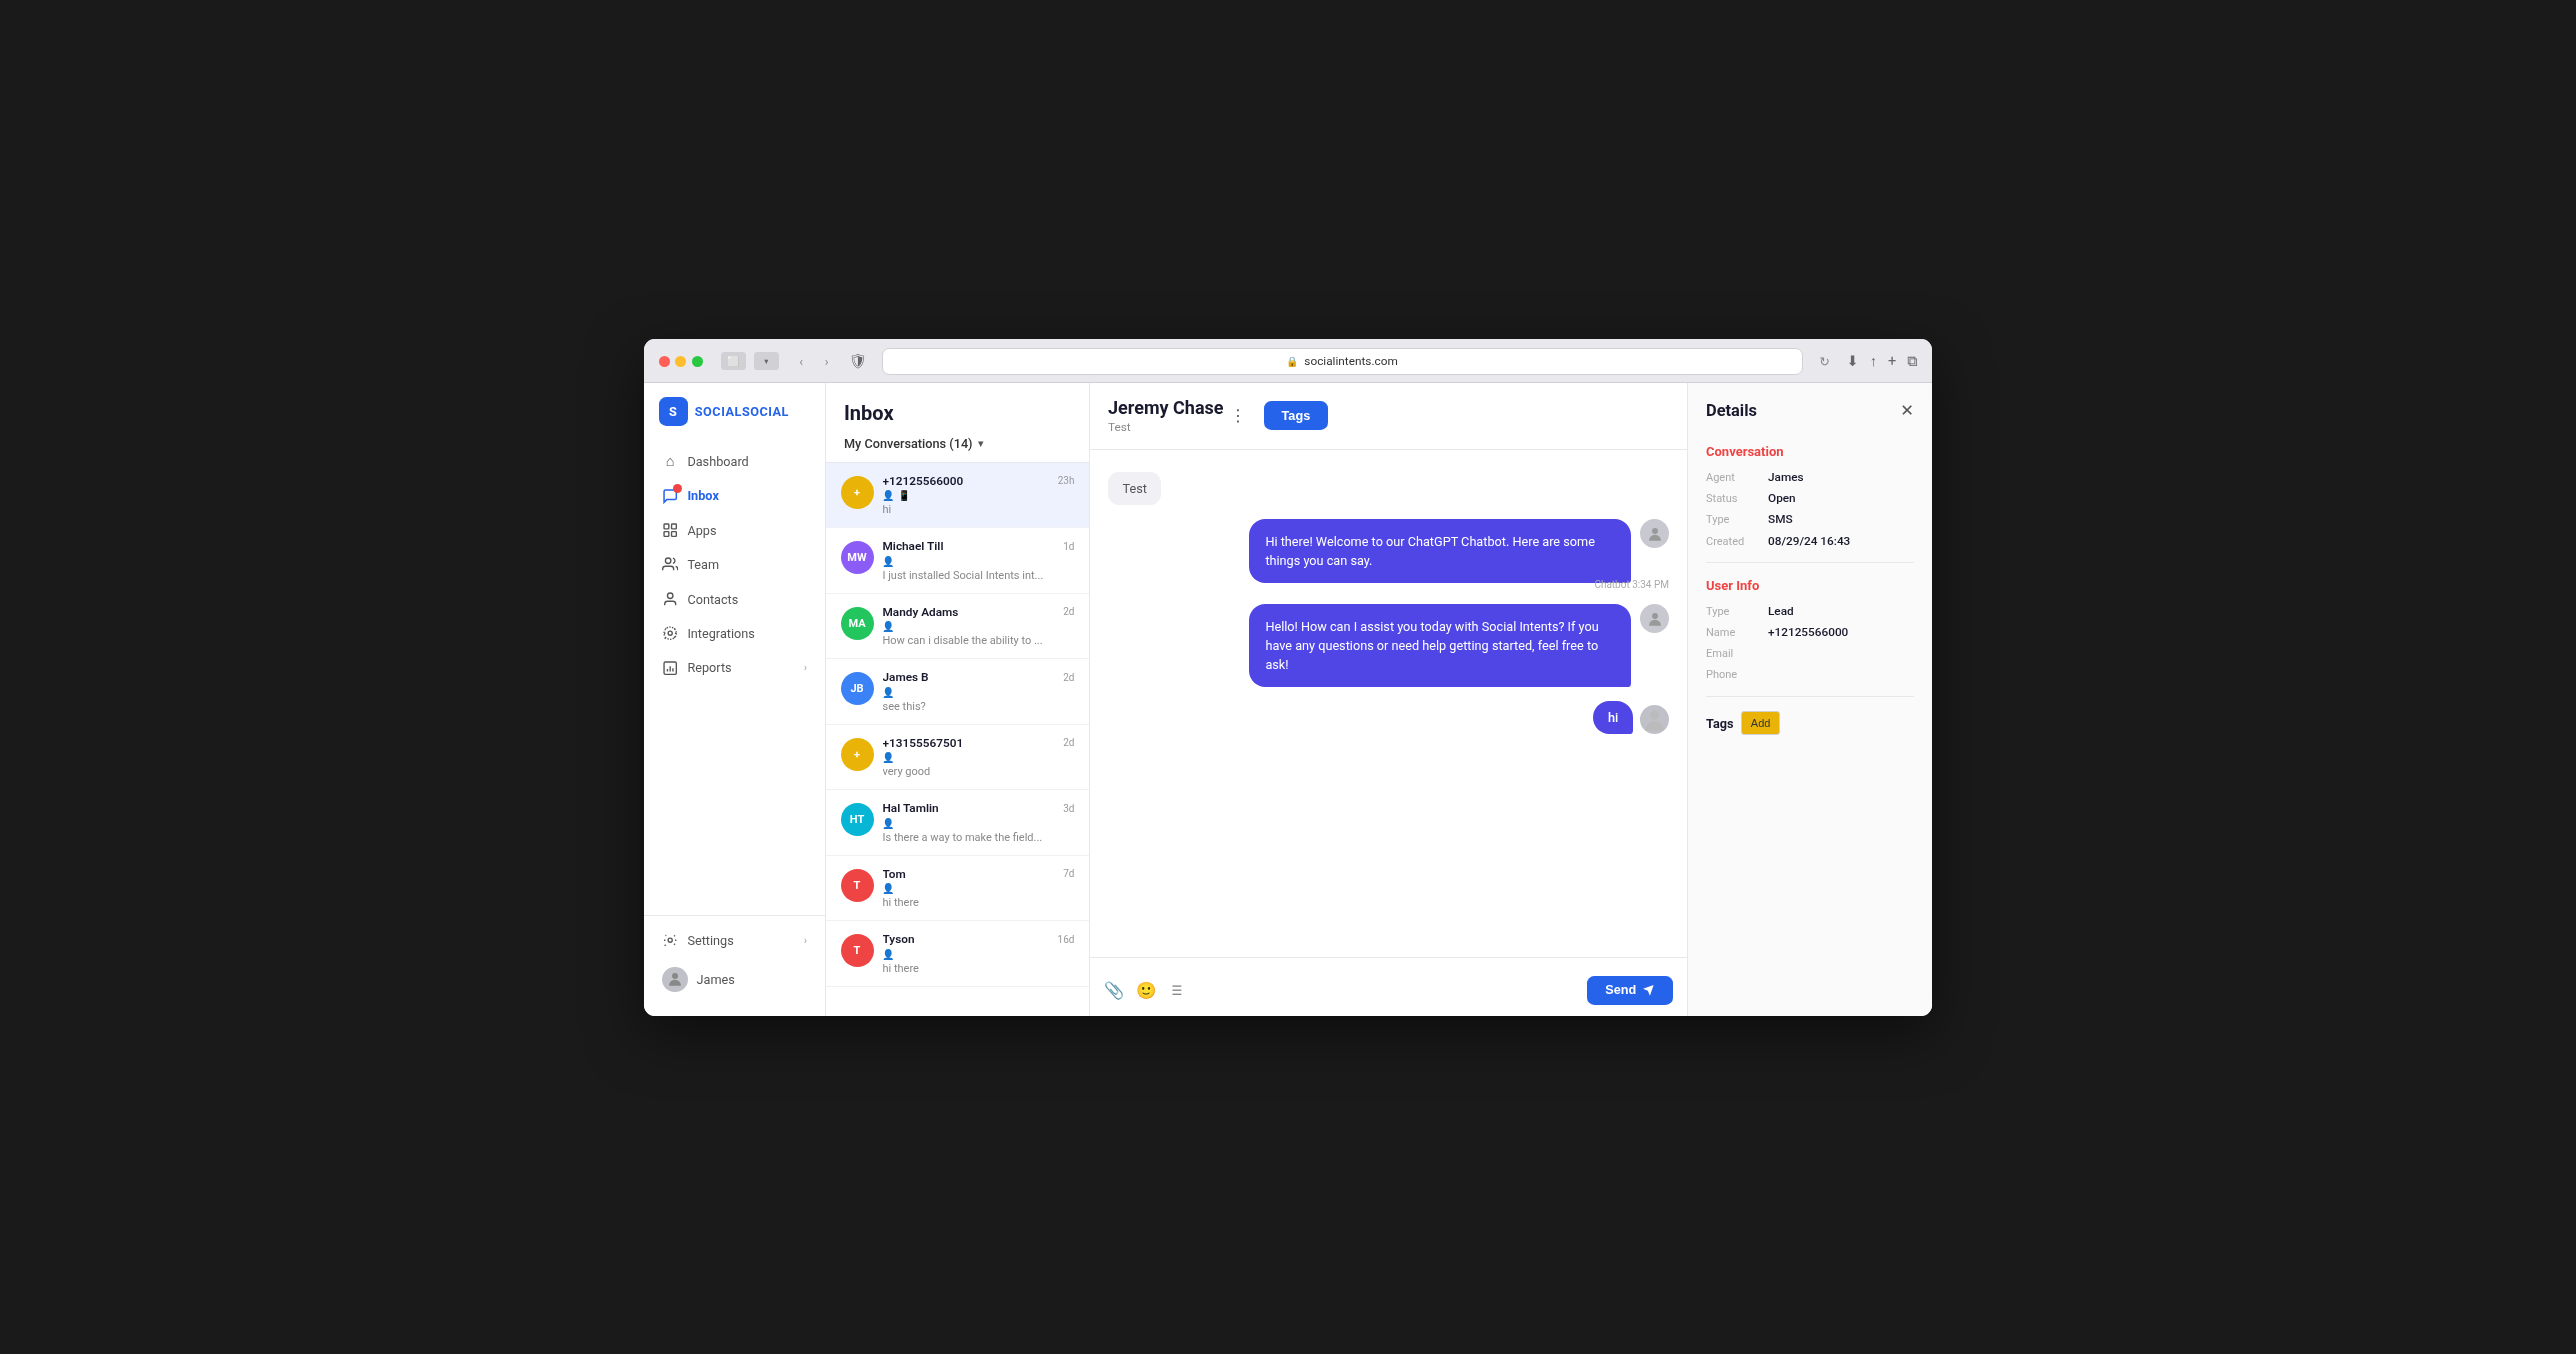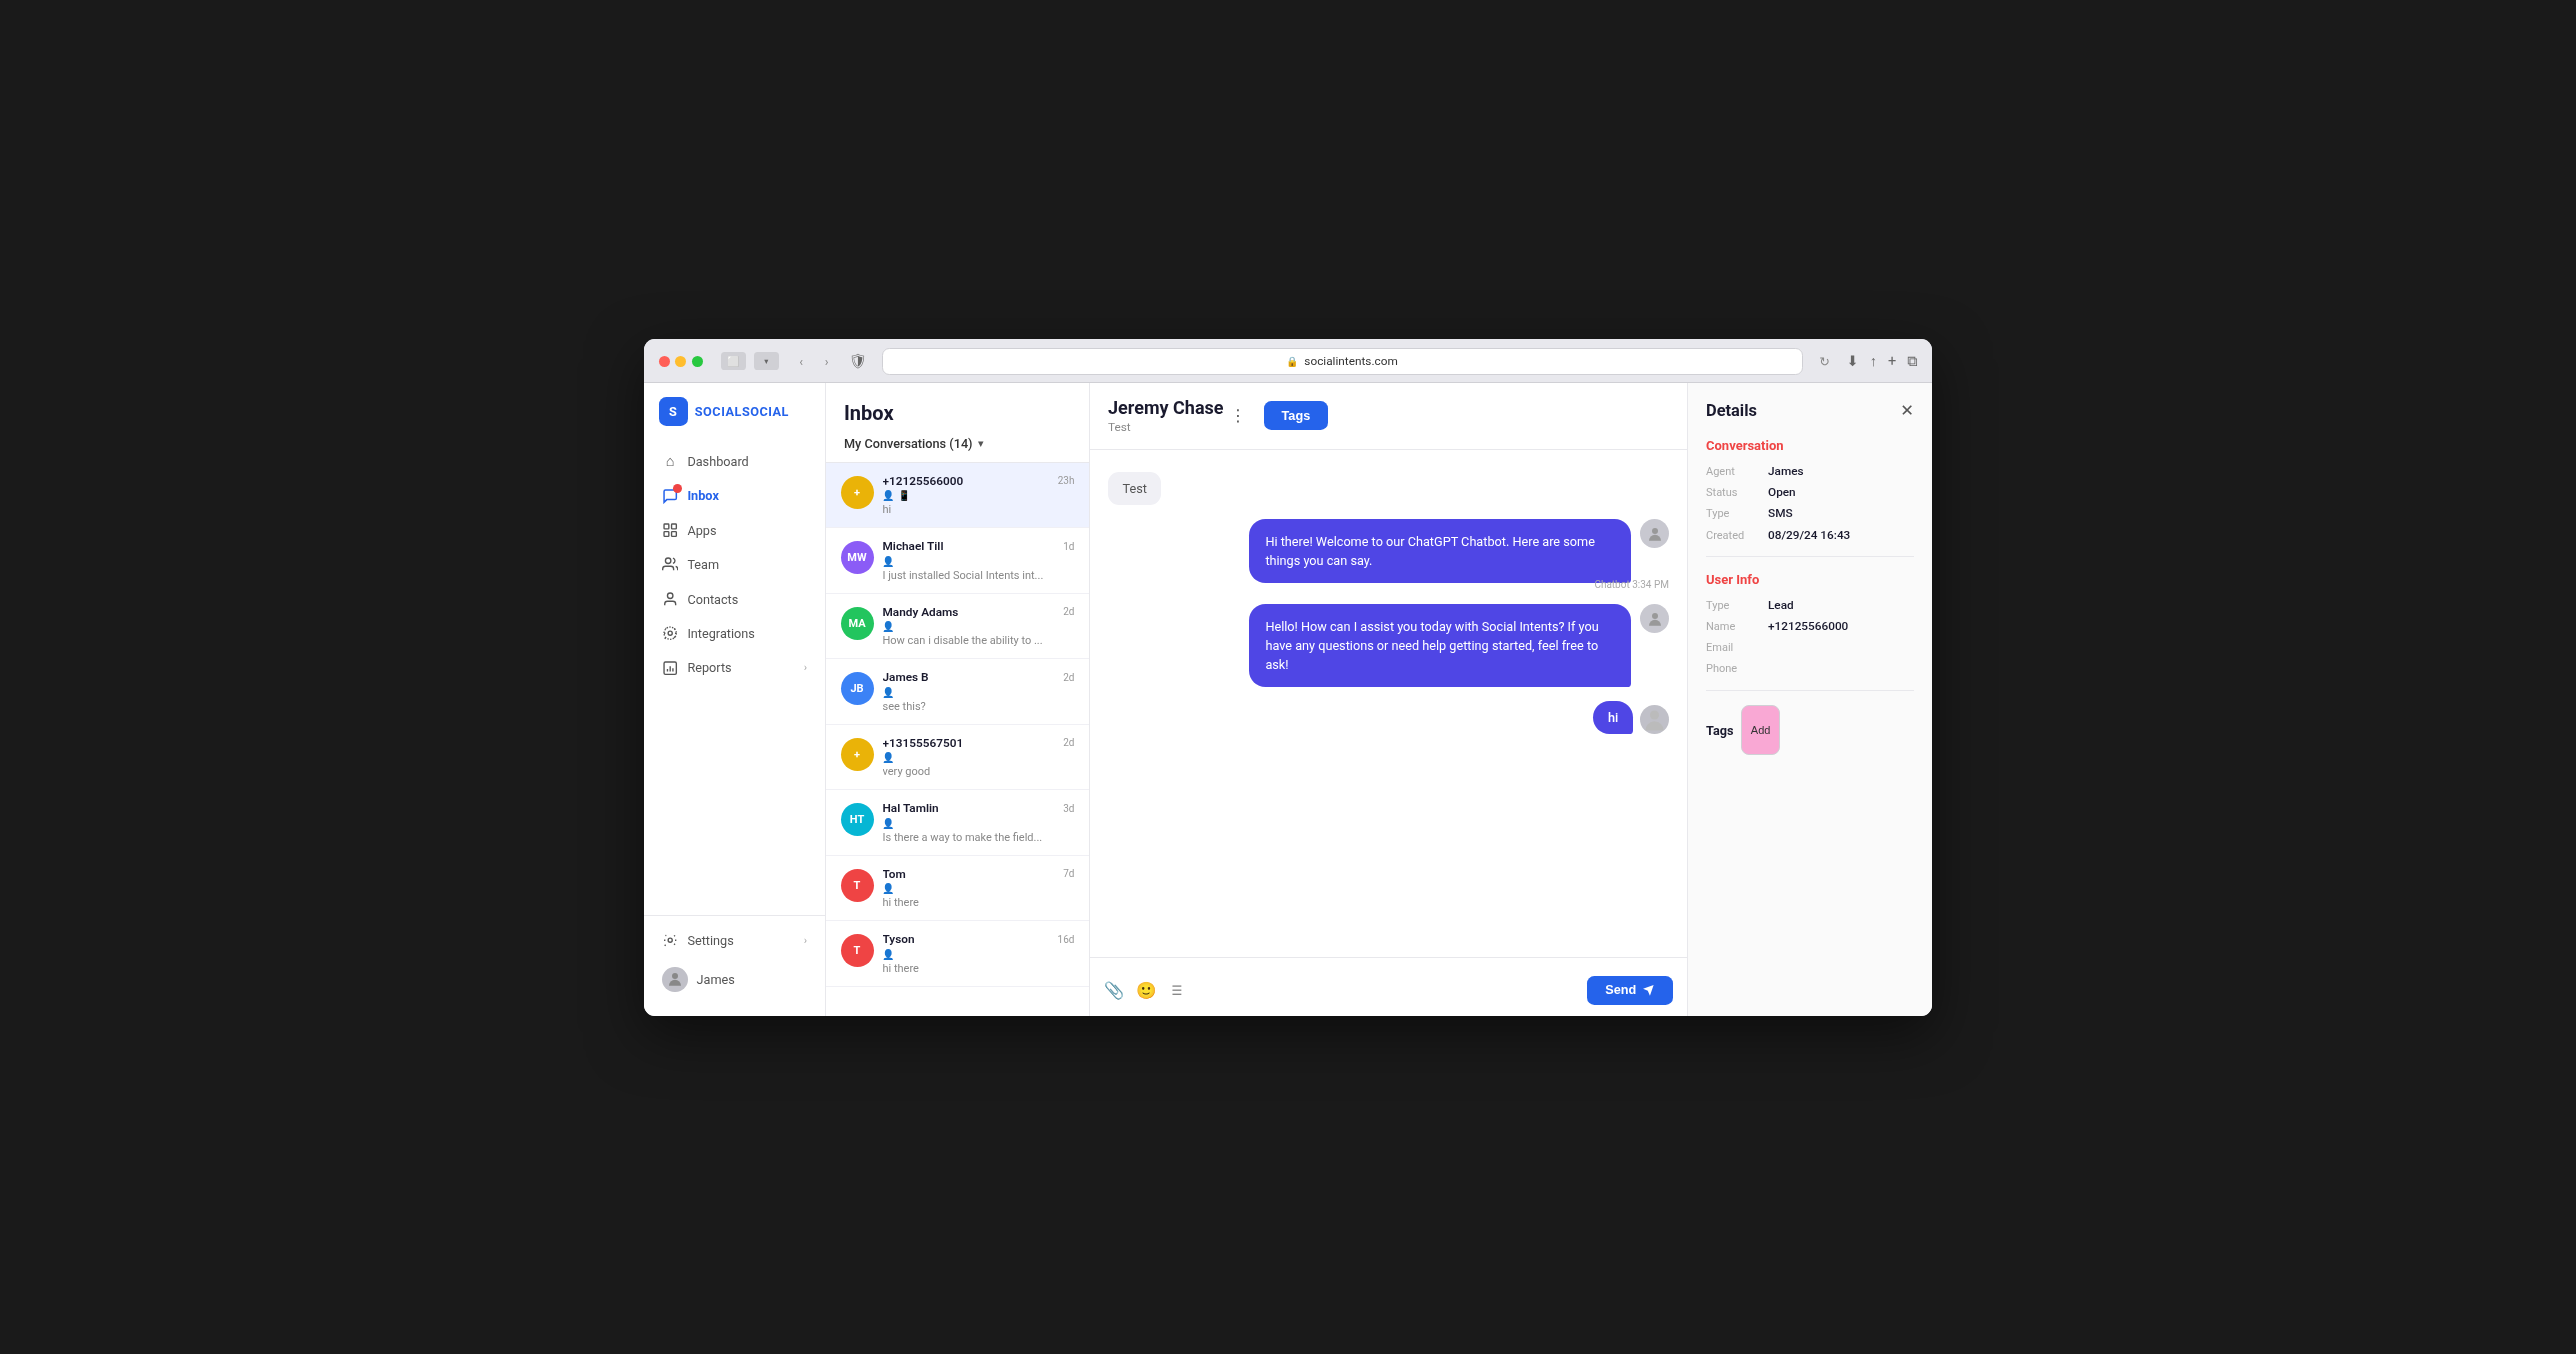--- a/index.html
+++ b/index.html
@@ -434,21 +434,21 @@
       width: 245px;
       background: #fafafa;
       border-left: 0.9px solid #e8e8ec;
       padding: 18px;
       overflow-y: auto;
     }
     .details-header {
       display: flex;
       align-items: center;
       justify-content: space-between;
-      margin-bottom: 18px;
+      margin-bottom: 24px;
     }
     .details-title {
       font-size: 16.4px;
       font-weight: 700;
       color: #1a1a2e;
     }
     .close-details-btn {
       color: #555;
       font-size: 16.4px;
       cursor: pointer;
@@ -486,23 +486,23 @@
       align-items: center;
       gap: 7.3px;
     }
     .tags-label {
       font-size: 12.7px;
       font-weight: 700;
       color: #1a1a2e;
     }
     .add-tag-btn {
       border: 0.9px solid #d0d0d5;
-      background: #f9a8d4;
-      border-radius: 8px;
-      padding: 18px 9px;
+      background: #eab308;
+      border-radius: 3px;
+      padding: 5px 9px;
       font-size: 11px;
       color: #333;
       cursor: pointer;
     }
 
     
     .msg-bot-wrapper {
       align-self: flex-end;
       display: flex;
       flex-direction: column;

